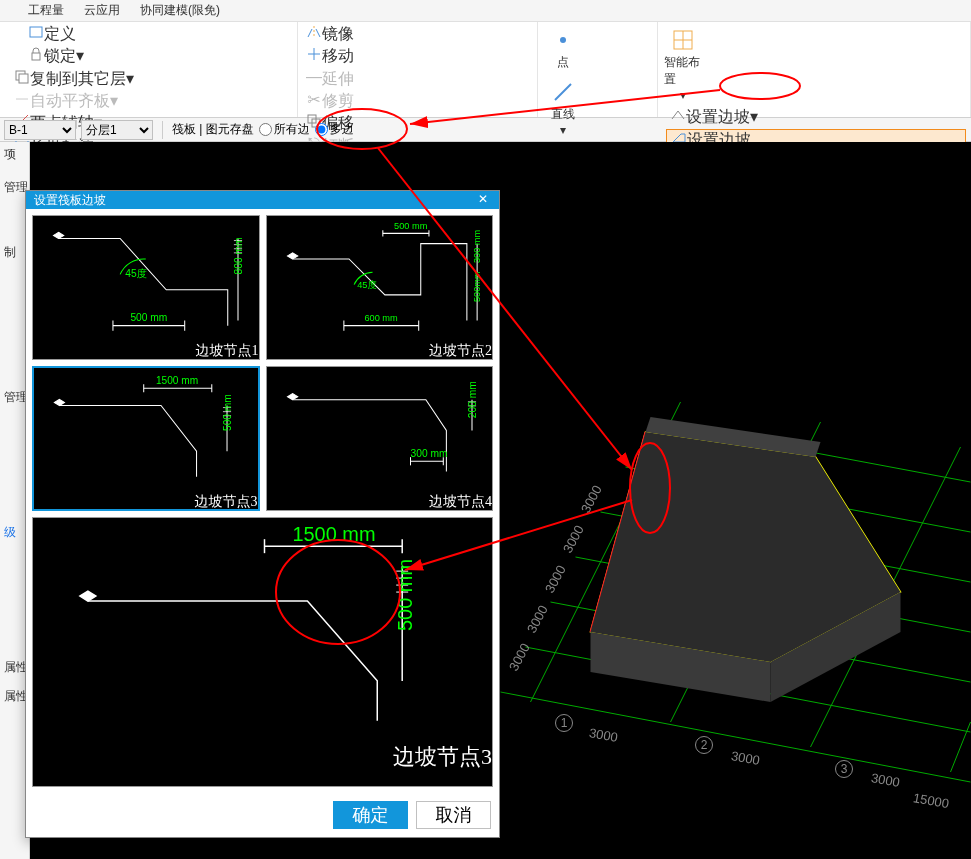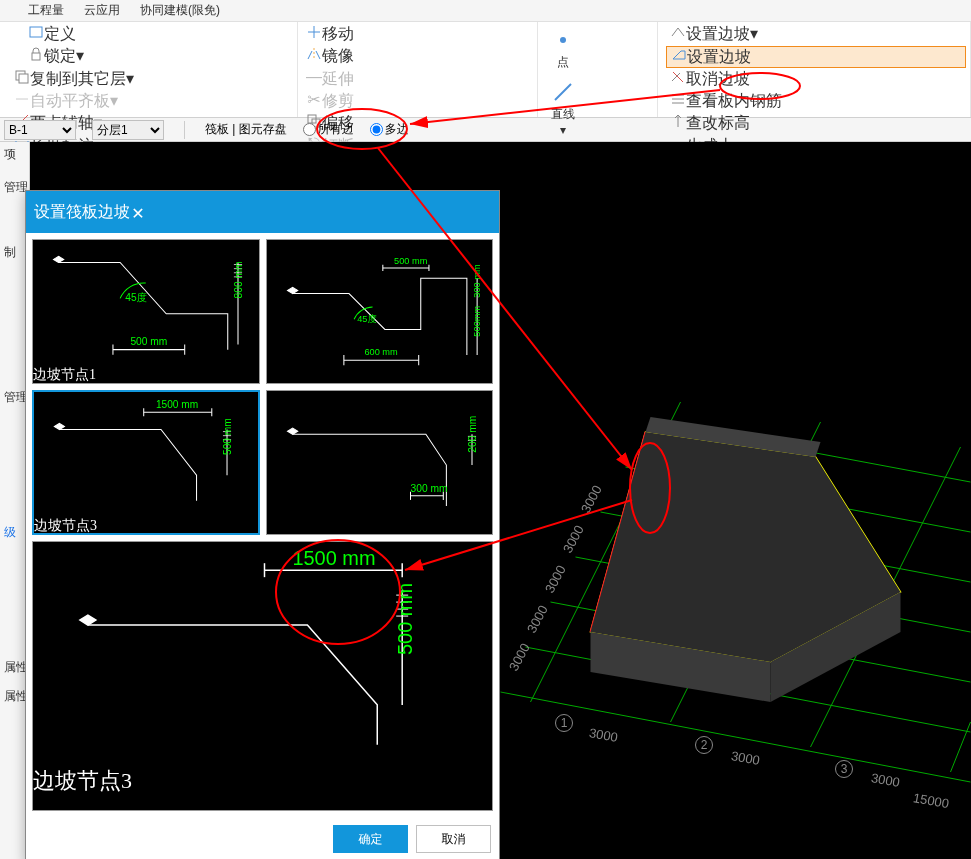--- a/index.html
+++ b/index.html
@@ -14,45 +14,45 @@
 .ribbon-group-title { text-align: center; font-size: 12px; color: #666; padding: 2px 0; }
 .rb-btn { display: flex; align-items: flex-start; font-size: 16px; color: #333; height: 22px; padding: 0 4px; white-space: nowrap; cursor: pointer; }
 .rb-btn.disabled { color: #bbb; }
 .icon16 { width: 16px; height: 16px; display: inline-flex; align-items: center; justify-content: center; }
 .rb-col { display: flex; flex-direction: column; }
 .rb-row { display: flex; }
 .big-btn { display: flex; flex-direction: column; align-items: center; justify-content: center; width: 42px; font-size: 12px; color: #333; padding: 4px 2px; cursor: pointer; }
 .big-btn .icon32 { width: 24px; height: 24px; margin-bottom: 2px; display: flex; align-items: center; justify-content: center; }
 .highlight { border: 1px solid #f28b1c; background: #fde8cf; }
 
-.options-bar { height: 24px; background: #f5f5f5; border-bottom: 1px solid #d0d0d0; display: flex; align-items: center; font-size: 12px; padding-left: 4px; gap: 16px; }
+.options-bar { height: 24px; background: #f5f5f5; border-bottom: 1px solid #d0d0d0; display: flex; align-items: center; font-size: 12px; padding-left: 4px; gap: 5px; }
 .options-bar select { font-size: 12px; height: 20px; border: 1px solid #c0c0c0; }
 .options-bar .sep { width: 1px; height: 18px; background: #ccc; margin: 0 4px; }
 .options-bar label { display: flex; align-items: center; gap: 2px; }
 
 .left-panel { width: 30px; background: #f5f5f5; border-right: 1px solid #d0d0d0; display: flex; flex-direction: column; font-size: 12px; color: #333; }
 .left-panel .lbl { padding: 4px; white-space: nowrap; overflow: hidden; }
 .left-panel .blue { color: #1a73e8; }
 .workspace { display: flex; height: 717px; }
 .canvas { flex: 1; background: #000; position: relative; overflow: hidden; }
 
 
 .dialog { position: absolute; left: 25px; top: 190px; width: 475px; background: #fff; border: 1px solid #888; box-shadow: 0 4px 12px rgba(0,0,0,.3); z-index: 100; }
-.dlg-title { height: 42px; background: #1296db; color: #fff; font-size: 16px; display: flex; align-items: center; padding: 0 8px; }
+.dlg-title { height: 18px; background: #1296db; color: #fff; font-size: 12px; display: flex; align-items: center; justify-content: space-between; padding: 0 8px; }
 .dlg-close { width: 16px; height: 16px; text-align: center; cursor: pointer; }
 .dlg-body { background: #fff; padding: 6px; }
 .node-grid { display: grid; grid-template-columns: 1fr 1fr; gap: 6px; }
 .node-card { border: 1px solid #999; background: #000; height: 145px; display: flex; flex-direction: column; }
 .node-card.selected { border: 2px solid #1296db; }
 .node-svg { flex: 1; position: relative; }
-.node-label { text-align: left; color: #fff; font-family: SimSun, serif; font-size: 14px; padding: 4px 0; }
+.node-label { text-align: right; color: #fff; font-family: SimSun, serif; font-size: 14px; padding: 4px 0; }
 .big-preview { margin-top: 6px; border: 1px solid #999; background: #000; height: 270px; display: flex; flex-direction: column; }
 .big-preview .node-label { font-size: 22px; padding: 8px 0 14px; }
 .dlg-footer { display: flex; justify-content: flex-end; gap: 8px; padding: 8px; }
-.dlg-footer button { width: 75px; height: 28px; font-size: 12px; border: 1px solid #c0c0c0; background: #fff; cursor: pointer; }
+.dlg-footer button { width: 75px; height: 28px; font-size: 18px; border: 1px solid #c0c0c0; background: #fff; cursor: pointer; }
 .dlg-footer button.primary { background: #1296db; color: #fff; border-color: #1296db; }
 
 .annot { position: absolute; pointer-events: none; z-index: 200; }
 .annot svg { overflow: visible; }
 .axis-lbl { position: absolute; color: #888; font-size: 12px; border: 1px solid #888; border-radius: 50%; width: 18px; height: 18px; display: flex; align-items: center; justify-content: center; }
 </style>
 </head>
 <body>
 
 <div class="menu-bar">
@@ -148,33 +148,33 @@
     </div>
     <div class="ribbon-group-title"><span>通用操作</span> <span>▾</span></div>
   </div>
 
   <div class="ribbon-group" style="width:240px">
     <div class="ribbon-group-body rb-row">
       <div class="rb-col">
         <div class="rb-btn">
             <span class="icon16">
               <svg width="16" height="16">
-                <path d="M8 2 v12 M2 8 h12" stroke="#4a90d9"></path>
-              </svg>
-            </span>
-            <span>移动</span>
-          </div>
-        <div class="rb-btn">
-            <span class="icon16">
-              <svg width="16" height="16">
                 <path d="M8 2 v12" stroke="#f0ad4e" stroke-dasharray="2"></path>
                 <path d="M2 13 L6 5 M14 13 L10 5" stroke="#4a90d9"></path>
               </svg>
             </span>
             <span>镜像</span>
+          </div>
+        <div class="rb-btn">
+            <span class="icon16">
+              <svg width="16" height="16">
+                <path d="M8 2 v12 M2 8 h12" stroke="#4a90d9"></path>
+              </svg>
+            </span>
+            <span>移动</span>
           </div>
       </div>
       <div class="rb-col">
         <div class="rb-btn disabled">
             <span class="icon16">—</span>
             <span>延伸</span>
           </div>
         <div class="rb-btn disabled">
             <span class="icon16">✂</span>
             <span>修剪</span>
@@ -275,20 +275,31 @@
               <circle cx="8" cy="8" r="5" fill="none" stroke="#888"></circle>
             </svg>
           </span>
       </div>
     </div>
     <div class="ribbon-group-title"><span>绘图</span> <span>▾</span></div>
   </div>
 
   <div class="ribbon-group" style="flex:1">
     <div class="ribbon-group-body rb-row">
+      <div class="big-btn">
+          <span class="icon32">
+            <svg width="24" height="24">
+              <rect x="3" y="3" width="18" height="18" fill="none" stroke="#f0ad4e"></rect>
+              <line x1="3" y1="12" x2="21" y2="12" stroke="#f0ad4e"></line>
+              <line x1="12" y1="3" x2="12" y2="21" stroke="#f0ad4e"></line>
+            </svg>
+          </span>
+          <span>智能布置</span>
+          <span>▾</span>
+        </div>
       <div class="rb-col" style="margin-left:4px">
         <div class="rb-btn">
             <span class="icon16">
               <svg width="16" height="16">
                 <path d="M2 12 L8 4 L14 12" fill="none" stroke="#888"></path>
               </svg>
             </span>
             <span>设置边坡</span>
             <span>▾</span>
           </div>
@@ -471,20 +482,21 @@
                 <line x1="205" y1="60" x2="205" y2="100"></line>
               <path d="M85 65 a20 20 0 0 1 18 -12" stroke="#00ff00"></path>
             </g>
             <text x="124" y="11" fill="#00ff00" font-size="9">500 mm</text>
             <text x="95" y="100" fill="#00ff00" font-size="9">600 mm</text>
             <text x="208" y="44" fill="#00ff00" font-size="9" transform="rotate(-90 208 44)">300 mm</text>
             <text x="208" y="82" fill="#00ff00" font-size="9" transform="rotate(-90 208 82)">500mm</text>
             <text x="88" y="68" fill="#00ff00" font-size="9">45度</text>
           </svg>
         </div>
+        <div class="node-label">边坡节点2</div>
       </div>
 
       <div class="node-card selected">
         <div class="node-svg">
           <svg width="100%" height="100%" viewBox="0 0 220 115">
             <g stroke="#fff" fill="none">
               <path d="M25 35 h100 l35 45 v25"></path>
               <path d="M25 35 l-5 -3 l5 -3 l5 3 z" fill="#fff"></path>
               <line x1="108" y1="18" x2="175" y2="18"></line>
                 <line x1="108" y1="14" x2="108" y2="22"></line>
@@ -508,20 +520,21 @@
               <line x1="140" y1="90" x2="172" y2="90"></line>
                 <line x1="140" y1="86" x2="140" y2="94"></line>
                 <line x1="172" y1="86" x2="172" y2="94"></line>
               <line x1="200" y1="30" x2="200" y2="60"></line>
               <path d="M196 32 h8 M196 36 h8" stroke-width="0.7"></path>
             </g>
             <text x="140" y="86" fill="#00ff00" font-size="10">300 mm</text>
             <text x="204" y="48" fill="#00ff00" font-size="10" transform="rotate(-90 204 48)">200 mm</text>
           </svg>
         </div>
+        <div class="node-label">边坡节点4</div>
       </div>
     </div>
 
     <div class="big-preview">
       <div class="node-svg">
         <svg width="100%" height="100%" viewBox="0 0 460 210">
           <g stroke="#fff" stroke-width="1.5" fill="none">
             <path d="M55 80 h220 l70 80 v40"></path>
             <path d="M55 80 l-8 -5 l8 -5 l8 5 z" fill="#fff"></path>
             <line x1="232" y1="25" x2="370" y2="25"></line>

